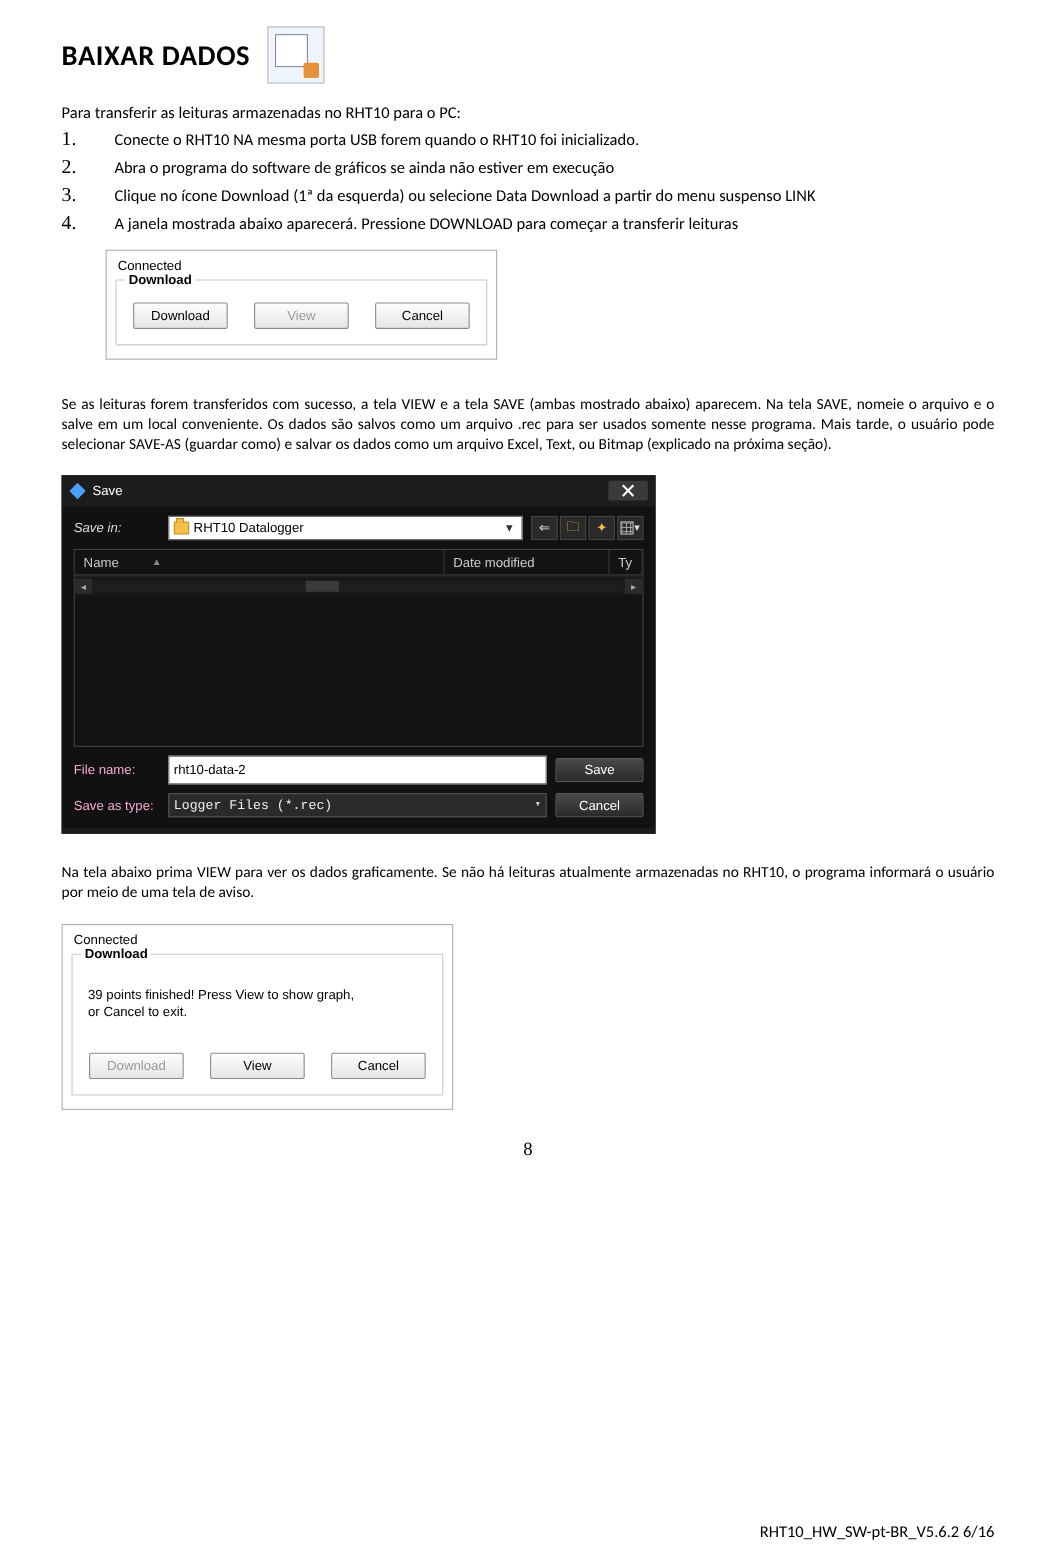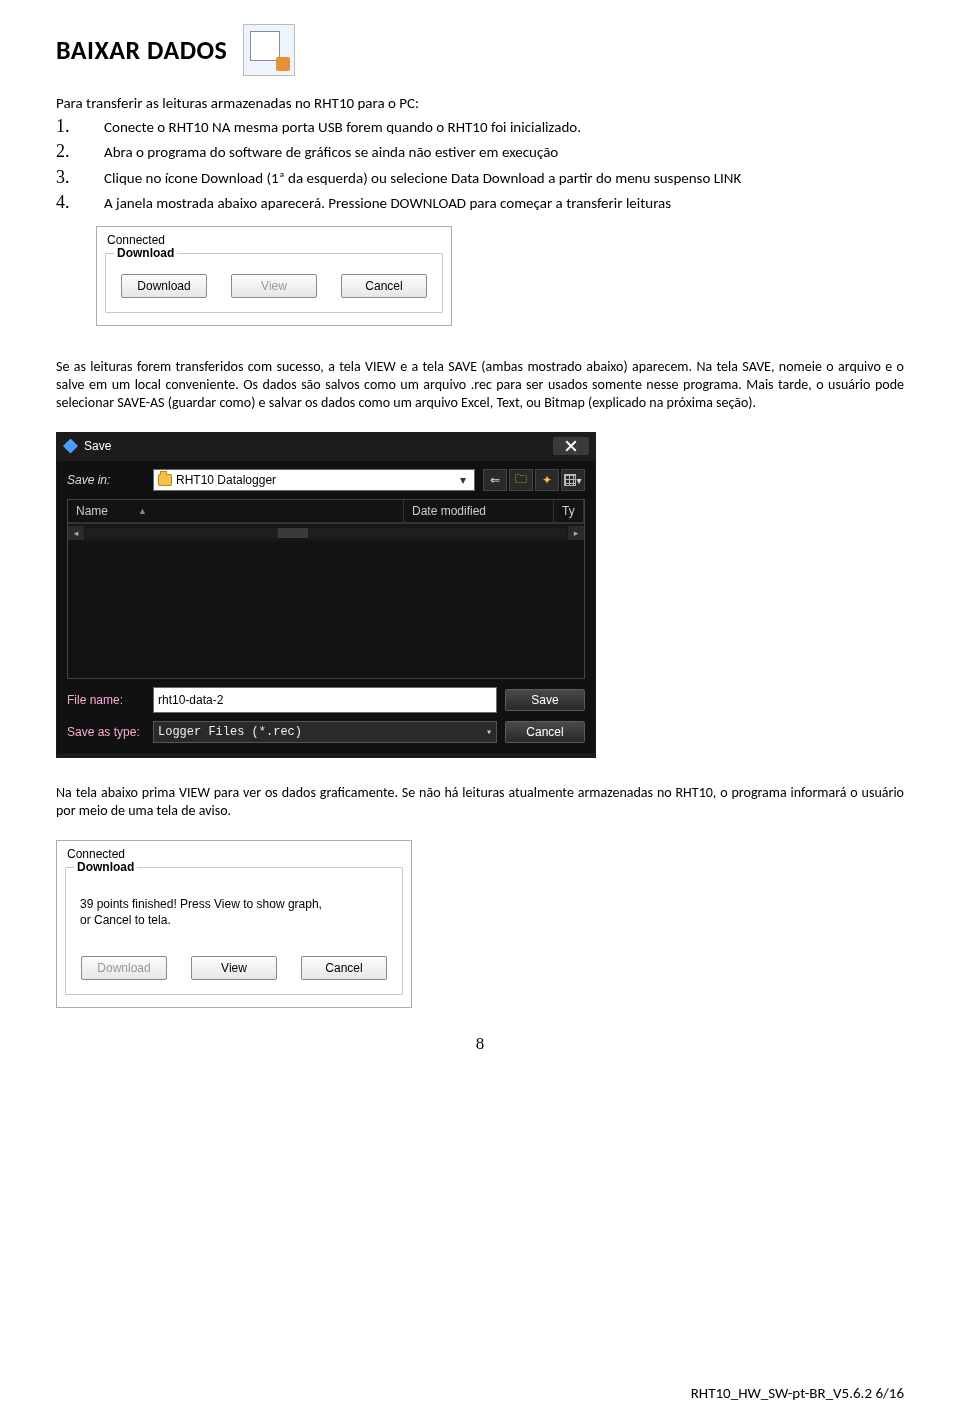--- a/index.html
+++ b/index.html
@@ -236,21 +236,21 @@
 
 <p class="para">Na tela abaixo prima VIEW para ver os dados graficamente. Se não há leituras atualmente armazenadas no RHT10, o programa informará o usuário por meio de uma tela de aviso.</p>
 
 <div class="center">
   <div class="connected-dialog">
     <div class="status">Connected</div>
     <div class="dl-fieldset">
       <div class="legend">Download</div>
       <div class="dl-msg">
         <span class="l">39 points finished! Press View to show graph,</span>
-        <span class="l">or Cancel to tela.</span>
+        <span class="l">or Cancel to exit.</span>
       </div>
       <div class="btn-row">
         <div class="win-btn disabled">Download</div>
         <div class="win-btn">View</div>
         <div class="win-btn">Cancel</div>
       </div>
     </div>
   </div>
 </div>
 

